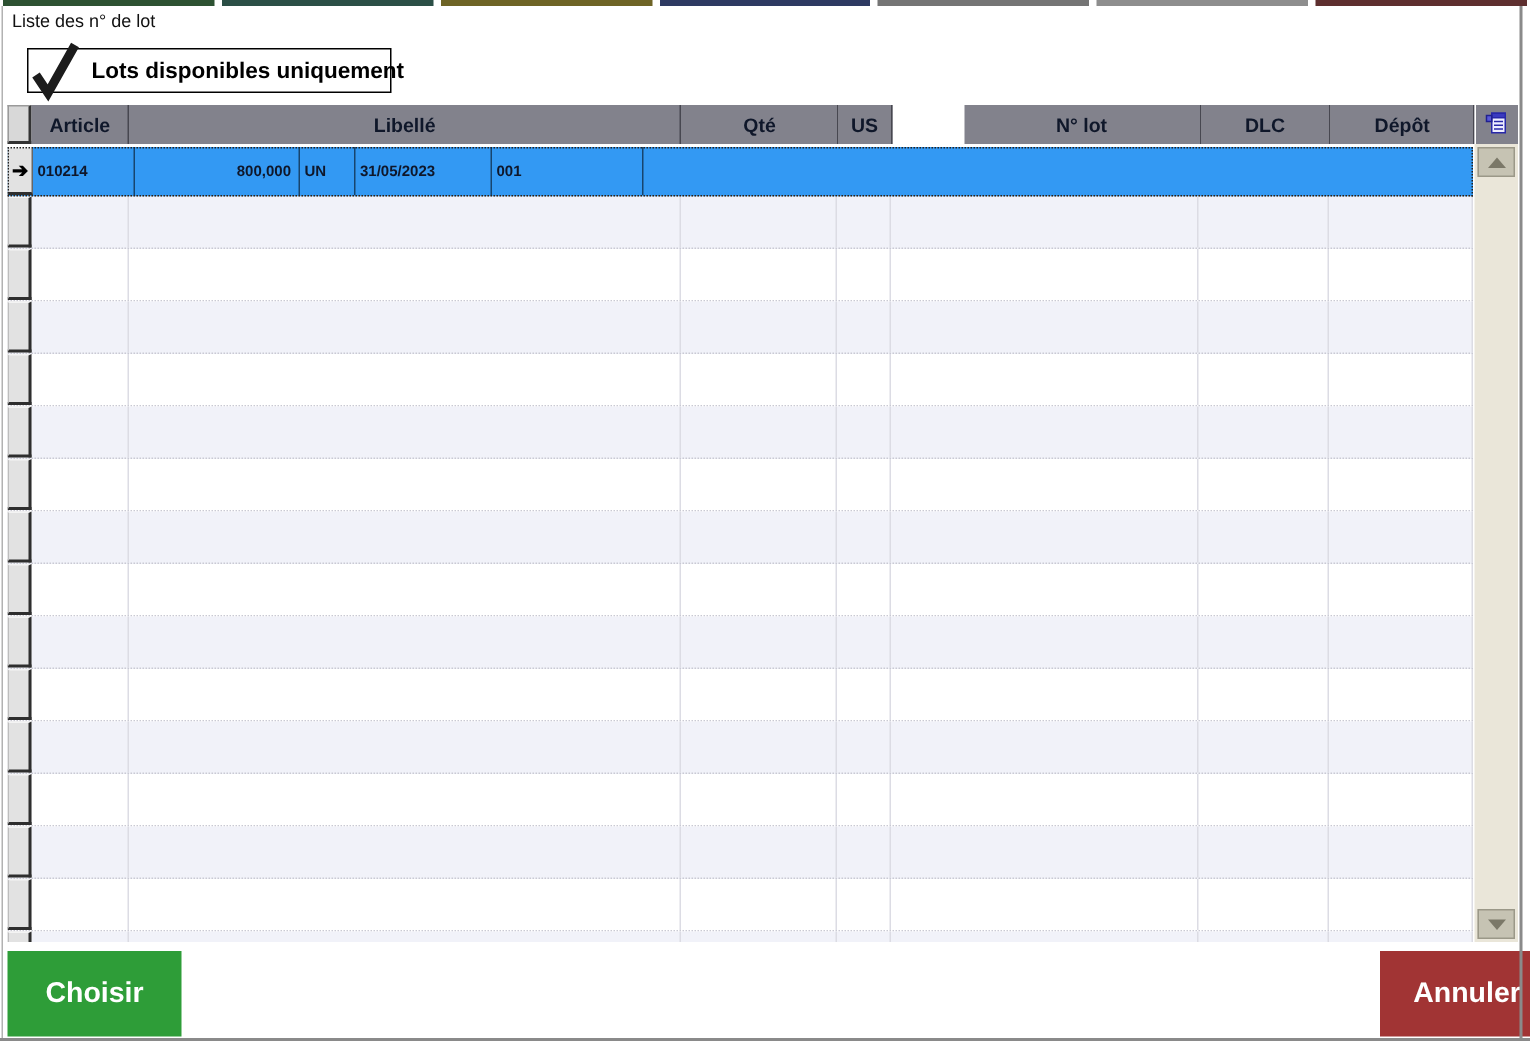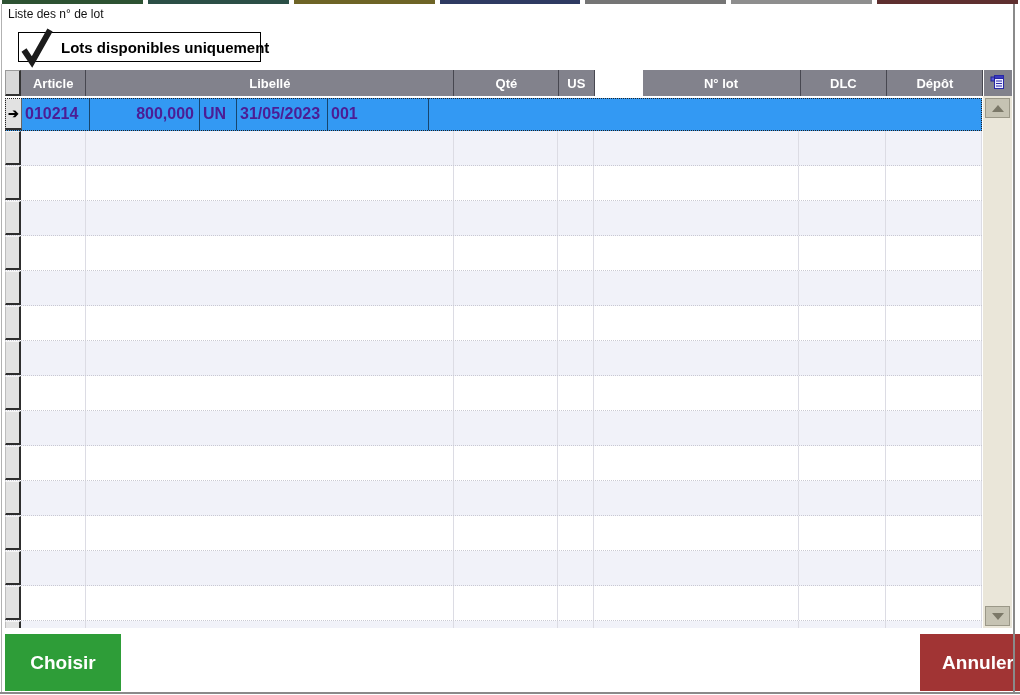--- a/index.html
+++ b/index.html
@@ -17,40 +17,40 @@
   
   .filterbox { position: absolute; left: 18px; top: 32px; width: 243px; height: 30px;
                border: 1px solid #000; background: #fff; display: flex; align-items: center; cursor: pointer; }
   .checkmark-wrap { width: 34px; height: 30px; position: relative; flex: 0 0 34px; }
   .checkmark-wrap svg { position: absolute; left: 1px; top: -8px; overflow: visible; }
   .filterlabel { font-weight: bold; font-size: 15px; color: #000; white-space: nowrap; margin-left: 8px; }
 
   
   .grid { position: absolute; left: 5px; top: 70px; width: 1007px; height: 558px; background: #fff; }
   .grid-header { display: flex; height: 26px; }
-  .hcell { background: #82828c; color: #ffffff; font-weight: bold; font-size: 13px;
+  .hcell { background: #82828c; color: #0f172a; font-weight: bold; font-size: 13px;
            display: flex; align-items: center; justify-content: center;
            border-right: 1px solid #474750; height: 26px; }
   .corner { background: #d8d8d8; border: 1px solid #9a9a9a; border-right: 2px solid #333;
             border-bottom: 2px solid #333; }
   .icon-head { border-left: 1px solid #fff; border-right: none; cursor: pointer; }
 
   .c0 { width: 17px; } .c1 { width: 68px; } .c2 { width: 387px; } .c3 { width: 110px; }
   .c4 { width: 37px; } .c5 { width: 166px; margin-left: 48px; } .c6 { width: 91px; } .c7 { width: 101px; }
 
   .grid-body { position: absolute; left: 0; top: 26px; width: 977px; height: 532px;
                overflow: hidden; background: #fff; }
   .spacer { height: 2px; }
   .grid-row { display: flex; height: 35px; border-bottom: 1px dotted #c9c9d3; }
   .grid-row.alt { background: #f1f2f9; }
   .grid-row.selected { height: 33px; background: #3399f3; outline: 1px dotted #222;
                        outline-offset: -1px; border-bottom: 1px dotted #c07840; }
   .cell { height: 100%; border-right: 1px solid #dcdce4; }
   .selected .cell { border-right: 1px solid rgba(0,0,0,0.55); display: flex; align-items: center;
-                    font-weight: bold; font-size: 16px; color: #4c1d95; padding-left: 3px;
+                    font-weight: bold; font-size: 10px; color: #0f172a; padding-left: 3px;
                     white-space: nowrap; overflow: hidden; }
   .selected .cell.num { justify-content: flex-end; padding-right: 5px; padding-left: 0; }
   .selector-cell { background: #e2e2e2; border-top: 1px solid #f4f4f4; border-left: 1px solid #bdbdbd;
                    border-right: 2px solid #2e2e2e; border-bottom: 2px solid #2e2e2e; }
   .selected .selector-cell { display: flex; align-items: center; justify-content: center;
                              font-size: 13px; font-weight: bold; padding: 0; color: #000; }
 
   
   .scrollbar { position: absolute; right: 0; top: 26px; width: 30px; height: 532px;
                background: #eae6d9; border-left: 1px solid #fff; }

